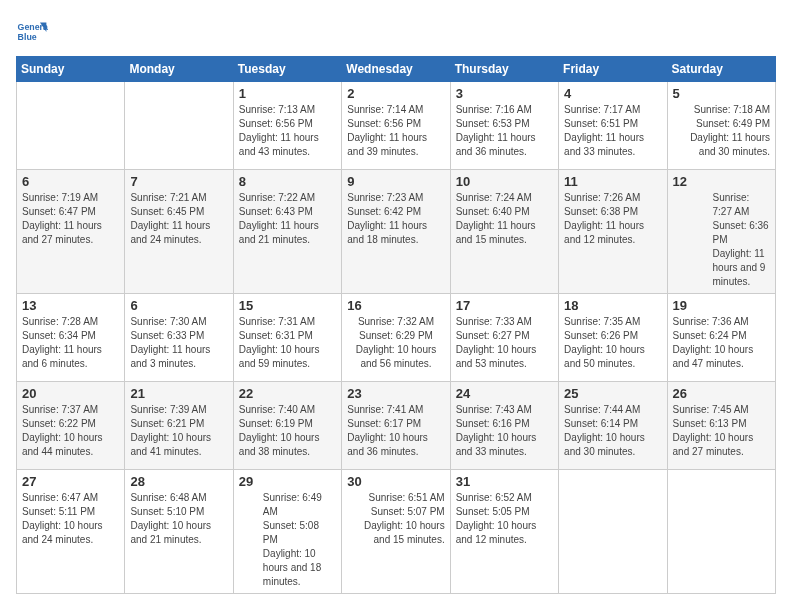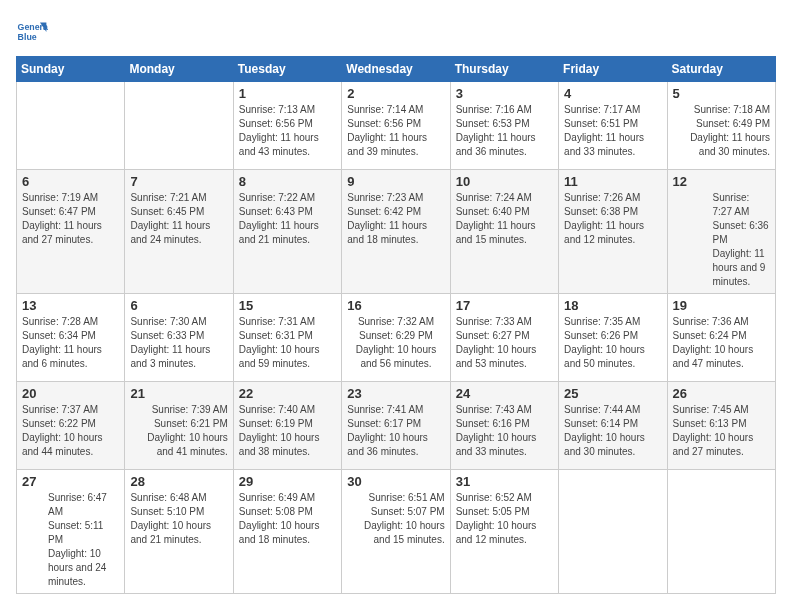--- a/index.html
+++ b/index.html
@@ -244,21 +244,21 @@
       </tr>
       <tr>
         <td>
           <span class="day-number">20</span>
           <div class="day-info" style="white-space: pre-line;">Sunrise: 7:37 AM
 Sunset: 6:22 PM
 Daylight: 10 hours and 44 minutes.</div>
         </td>
         <td>
           <span class="day-number">21</span>
-          <div class="day-info" style="white-space: pre-line; text-align: right;">Sunrise: 7:39 AM
+          <div class="day-info" style="white-space: pre-line;">Sunrise: 7:39 AM
 Sunset: 6:21 PM
 Daylight: 10 hours and 41 minutes.</div>
         </td>
         <td>
           <span class="day-number">22</span>
           <div class="day-info" style="white-space: pre-line;">Sunrise: 7:40 AM
 Sunset: 6:19 PM
 Daylight: 10 hours and 38 minutes.</div>
         </td>
         <td>
@@ -282,33 +282,33 @@
         <td>
           <span class="day-number">26</span>
           <div class="day-info" style="white-space: pre-line;">Sunrise: 7:45 AM
 Sunset: 6:13 PM
 Daylight: 10 hours and 27 minutes.</div>
         </td>
       </tr>
       <tr>
         <td>
           <span class="day-number">27</span>
-          <div class="day-info" style="white-space: pre-line; margin-left: 26px;">Sunrise: 6:47 AM
+          <div class="day-info" style="white-space: pre-line;">Sunrise: 6:47 AM
 Sunset: 5:11 PM
 Daylight: 10 hours and 24 minutes.</div>
         </td>
         <td>
           <span class="day-number">28</span>
           <div class="day-info" style="white-space: pre-line;">Sunrise: 6:48 AM
 Sunset: 5:10 PM
 Daylight: 10 hours and 21 minutes.</div>
         </td>
         <td>
           <span class="day-number">29</span>
-          <div class="day-info" style="white-space: pre-line;">Sunrise: 6:49 AM
+          <div class="day-info" style="white-space: pre-line; margin-left: 24px;">Sunrise: 6:49 AM
 Sunset: 5:08 PM
 Daylight: 10 hours and 18 minutes.</div>
         </td>
         <td>
           <span class="day-number">30</span>
           <div class="day-info" style="white-space: pre-line; text-align: right;">Sunrise: 6:51 AM
 Sunset: 5:07 PM
 Daylight: 10 hours and 15 minutes.</div>
         </td>
         <td>

